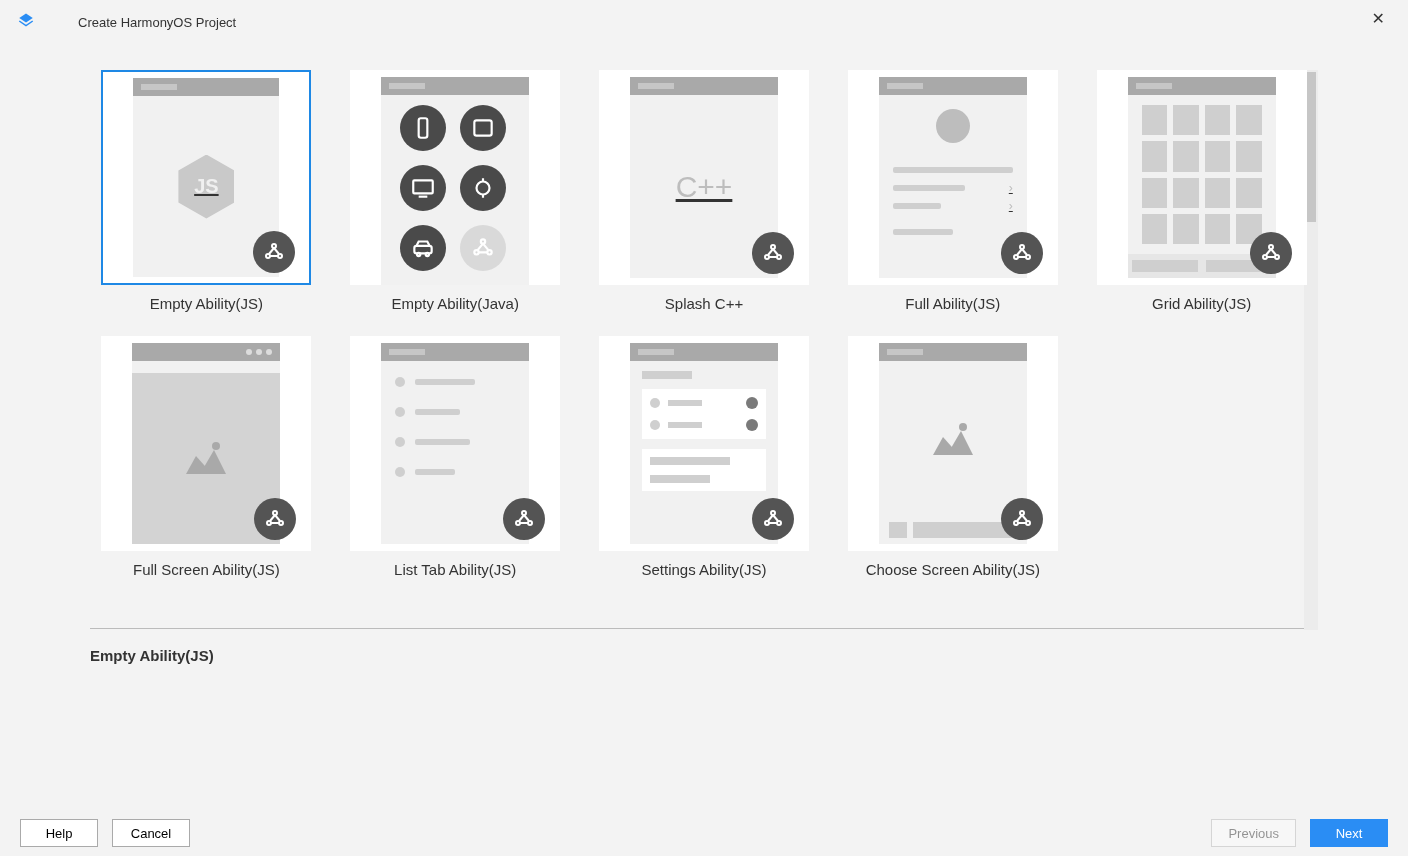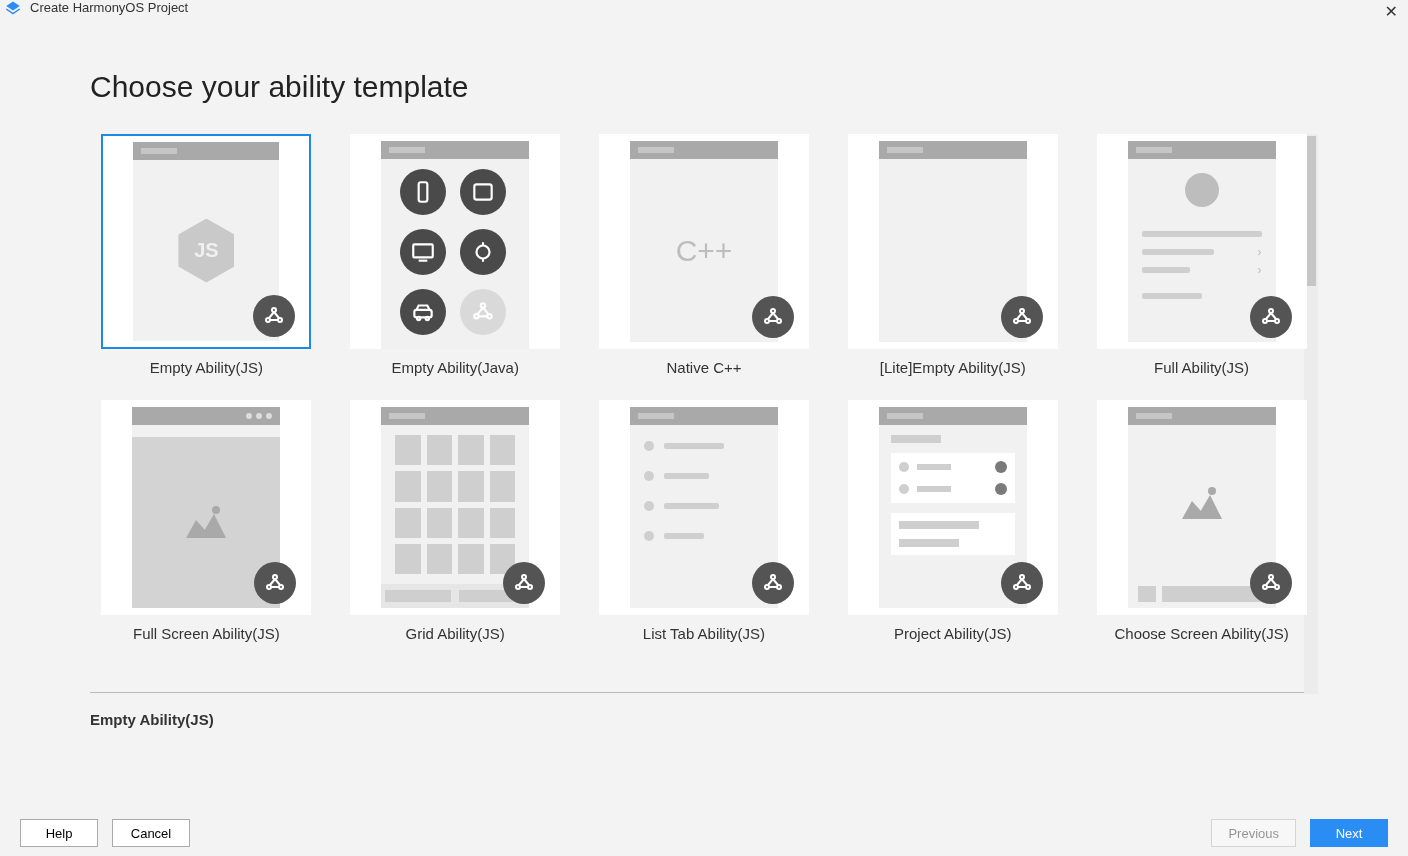--- a/index.html
+++ b/index.html
@@ -7,23 +7,24 @@
   font-family: "Segoe UI", Arial, sans-serif;
   background: #f3f3f3;
   width: 1408px;
   height: 856px;
   overflow: hidden;
   color: #333;
 }
 .titlebar {
   height: 30px;
   display: flex;
-  align-items: flex-start;
-  padding: 0 4px;
+  align-items: flex-end;
+  padding: 0 17px;
   background: #f3f3f3;
+  gap: 35px;
 }
 .titlebar .logo {
   width: 18px; height: 18px;
   margin-right: 8px;
   display: inline-flex; align-items: center; justify-content: center;
 }
 .titlebar .title { font-size: 13px; color: #333; }
 .titlebar .spacer { flex: 1; }
 .titlebar .close { font-size: 16px; color: #333; cursor: pointer; padding: 2px 6px; }
 
@@ -64,20 +65,21 @@
   cursor: pointer;
 }
 .template-card.selected { border: 2px solid #1e88e5; }
 .template-card .inner {
   margin: 6px 30px 6px 30px;
   flex: 1;
   background: #f1f1f1;
   display: flex;
   flex-direction: column;
   position: relative;
+  text-decoration: underline;
 }
 .template-card .inner .topbar {
   height: 18px;
   background: #a9a9a9;
   display: flex;
   align-items: center;
   padding-left: 8px;
   gap: 4px;
 }
 .template-card .inner .topbar .stub {
@@ -266,21 +268,20 @@
         <path d="M12 2 L21 8 L12 14 L3 8 Z" fill="#2a8df4"></path>
         <path d="M3 12 L12 18 L21 12" fill="none" stroke="#2a8df4" stroke-width="2"></path>
       </svg>
   </span>
   <span class="title">Create HarmonyOS Project</span>
   <span class="spacer"></span>
   <span class="close">✕</span>
 </div>
 
 <div class="content">
-  <div class="heading">Choose your ability template</div>
 
   <div class="template-scroll">
     <div class="scroll-track">
       <div class="scroll-thumb"></div>
     </div>
 
     <div class="template-grid">
 
       <div class="template-item">
         <div class="template-card selected">
@@ -374,42 +375,23 @@
           </div>
           <div class="badge">
             <svg viewBox="0 0 24 24" stroke="#fff" fill="none" stroke-width="2">
                 <circle cx="12" cy="6" r="2"></circle>
                 <circle cx="6" cy="16" r="2"></circle>
                 <circle cx="18" cy="16" r="2"></circle>
                 <path d="M12 8 L7 14 M12 8 L17 14 M8 16 L16 16"></path>
               </svg>
           </div>
         </div>
-        <div class="template-label">Native C++</div>
-      </div>
-
-      <div class="template-item">
-        <div class="template-card">
-          <div class="inner">
-            <div class="topbar">
-                <div class="stub"></div>
-              </div>
-            <div class="body"></div>
-          </div>
-          <div class="badge">
-            <svg viewBox="0 0 24 24" stroke="#fff" fill="none" stroke-width="2">
-                <circle cx="12" cy="6" r="2"></circle>
-                <circle cx="6" cy="16" r="2"></circle>
-                <circle cx="18" cy="16" r="2"></circle>
-                <path d="M12 8 L7 14 M12 8 L17 14 M8 16 L16 16"></path>
-              </svg>
-          </div>
-        </div>
-        <div class="template-label">[Lite]Empty Ability(JS)</div>
-      </div>
+        <div class="template-label">Splash C++</div>
+      </div>
+
 
       <div class="template-item">
         <div class="template-card">
           <div class="inner">
             <div class="topbar">
                 <div class="stub"></div>
               </div>
             <div class="body">
               <div class="about-body">
                 <div class="circle"></div>
@@ -434,20 +416,65 @@
           <div class="badge">
             <svg viewBox="0 0 24 24" stroke="#fff" fill="none" stroke-width="2">
                 <circle cx="12" cy="6" r="2"></circle>
                 <circle cx="6" cy="16" r="2"></circle>
                 <circle cx="18" cy="16" r="2"></circle>
                 <path d="M12 8 L7 14 M12 8 L17 14 M8 16 L16 16"></path>
               </svg>
           </div>
         </div>
         <div class="template-label">Full Ability(JS)</div>
+      </div>
+
+      <div class="template-item">
+        <div class="template-card">
+          <div class="inner">
+            <div class="topbar">
+                <div class="stub"></div>
+              </div>
+            <div class="body" style="padding:0;">
+              <div class="grid-body">
+                <div class="grid-area">
+                  <div></div>
+                    <div></div>
+                    <div></div>
+                    <div></div>
+                  <div></div>
+                    <div></div>
+                    <div></div>
+                    <div></div>
+                  <div></div>
+                    <div></div>
+                    <div></div>
+                    <div></div>
+                  <div></div>
+                    <div></div>
+                    <div></div>
+                    <div></div>
+                </div>
+                <div class="bottom-bar">
+                    <div></div>
+                    <div></div>
+                  </div>
+              </div>
+            </div>
+          </div>
+          <div class="badge">
+            <svg viewBox="0 0 24 24" stroke="#fff" fill="none" stroke-width="2">
+                <circle cx="12" cy="6" r="2"></circle>
+                <circle cx="6" cy="16" r="2"></circle>
+                <circle cx="18" cy="16" r="2"></circle>
+                <path d="M12 8 L7 14 M12 8 L17 14 M8 16 L16 16"></path>
+              </svg>
+          </div>
+        </div>
+        <div class="template-label">Grid Ability(JS)</div>
       </div>
 
       <div class="template-item">
         <div class="template-card">
           <div class="inner">
             <div class="topbar">
                 <div class="dots">
                   <span></span>
                   <span></span>
                   <span></span>
@@ -467,65 +494,20 @@
           <div class="badge">
             <svg viewBox="0 0 24 24" stroke="#fff" fill="none" stroke-width="2">
                 <circle cx="12" cy="6" r="2"></circle>
                 <circle cx="6" cy="16" r="2"></circle>
                 <circle cx="18" cy="16" r="2"></circle>
                 <path d="M12 8 L7 14 M12 8 L17 14 M8 16 L16 16"></path>
               </svg>
           </div>
         </div>
         <div class="template-label">Full Screen Ability(JS)</div>
-      </div>
-
-      <div class="template-item">
-        <div class="template-card">
-          <div class="inner">
-            <div class="topbar">
-                <div class="stub"></div>
-              </div>
-            <div class="body" style="padding:0;">
-              <div class="grid-body">
-                <div class="grid-area">
-                  <div></div>
-                    <div></div>
-                    <div></div>
-                    <div></div>
-                  <div></div>
-                    <div></div>
-                    <div></div>
-                    <div></div>
-                  <div></div>
-                    <div></div>
-                    <div></div>
-                    <div></div>
-                  <div></div>
-                    <div></div>
-                    <div></div>
-                    <div></div>
-                </div>
-                <div class="bottom-bar">
-                    <div></div>
-                    <div></div>
-                  </div>
-              </div>
-            </div>
-          </div>
-          <div class="badge">
-            <svg viewBox="0 0 24 24" stroke="#fff" fill="none" stroke-width="2">
-                <circle cx="12" cy="6" r="2"></circle>
-                <circle cx="6" cy="16" r="2"></circle>
-                <circle cx="18" cy="16" r="2"></circle>
-                <path d="M12 8 L7 14 M12 8 L17 14 M8 16 L16 16"></path>
-              </svg>
-          </div>
-        </div>
-        <div class="template-label">Grid Ability(JS)</div>
       </div>
 
       <div class="template-item">
         <div class="template-card">
           <div class="inner">
             <div class="topbar">
                 <div class="stub"></div>
               </div>
             <div class="body">
               <div class="list-body">
@@ -590,21 +572,21 @@
           </div>
           <div class="badge">
             <svg viewBox="0 0 24 24" stroke="#fff" fill="none" stroke-width="2">
                 <circle cx="12" cy="6" r="2"></circle>
                 <circle cx="6" cy="16" r="2"></circle>
                 <circle cx="18" cy="16" r="2"></circle>
                 <path d="M12 8 L7 14 M12 8 L17 14 M8 16 L16 16"></path>
               </svg>
           </div>
         </div>
-        <div class="template-label">Project Ability(JS)</div>
+        <div class="template-label">Settings Ability(JS)</div>
       </div>
 
       <div class="template-item">
         <div class="template-card">
           <div class="inner">
             <div class="topbar">
                 <div class="stub"></div>
               </div>
             <div class="body" style="padding:0;">
               <div class="splash-body">

